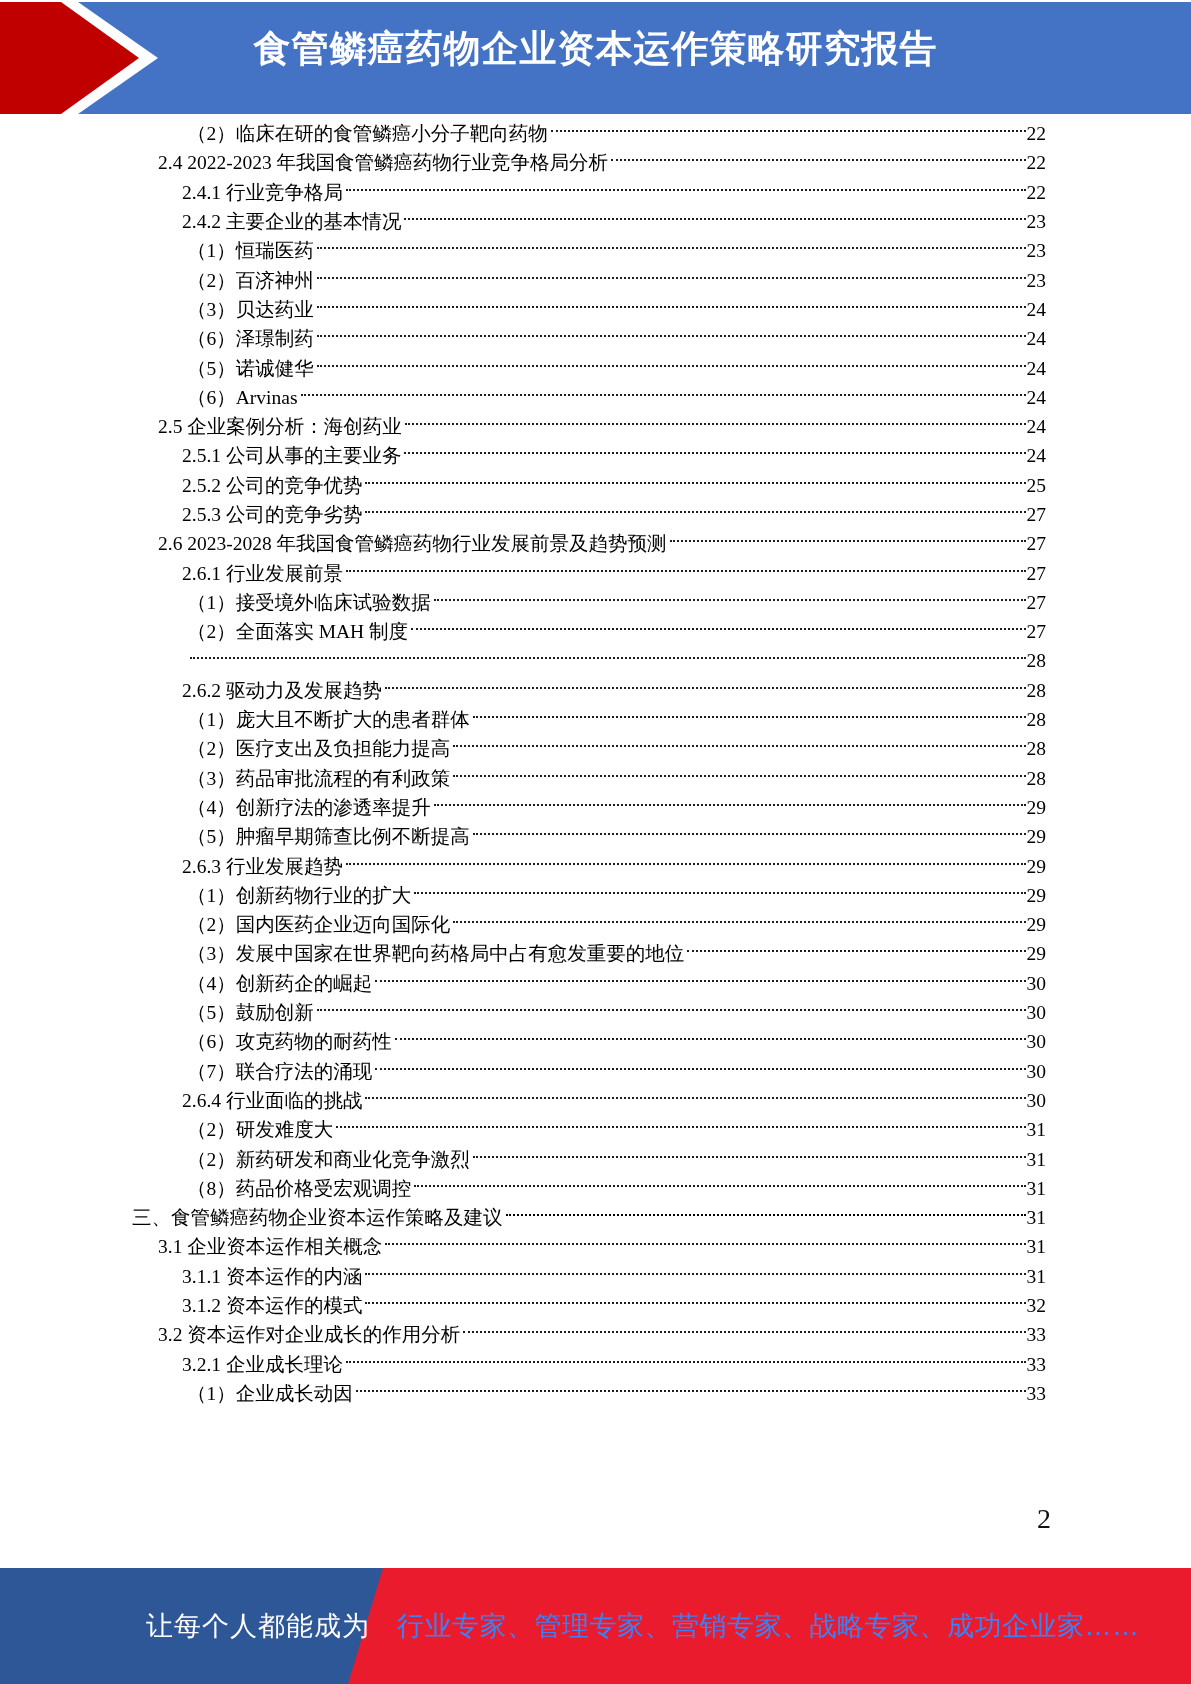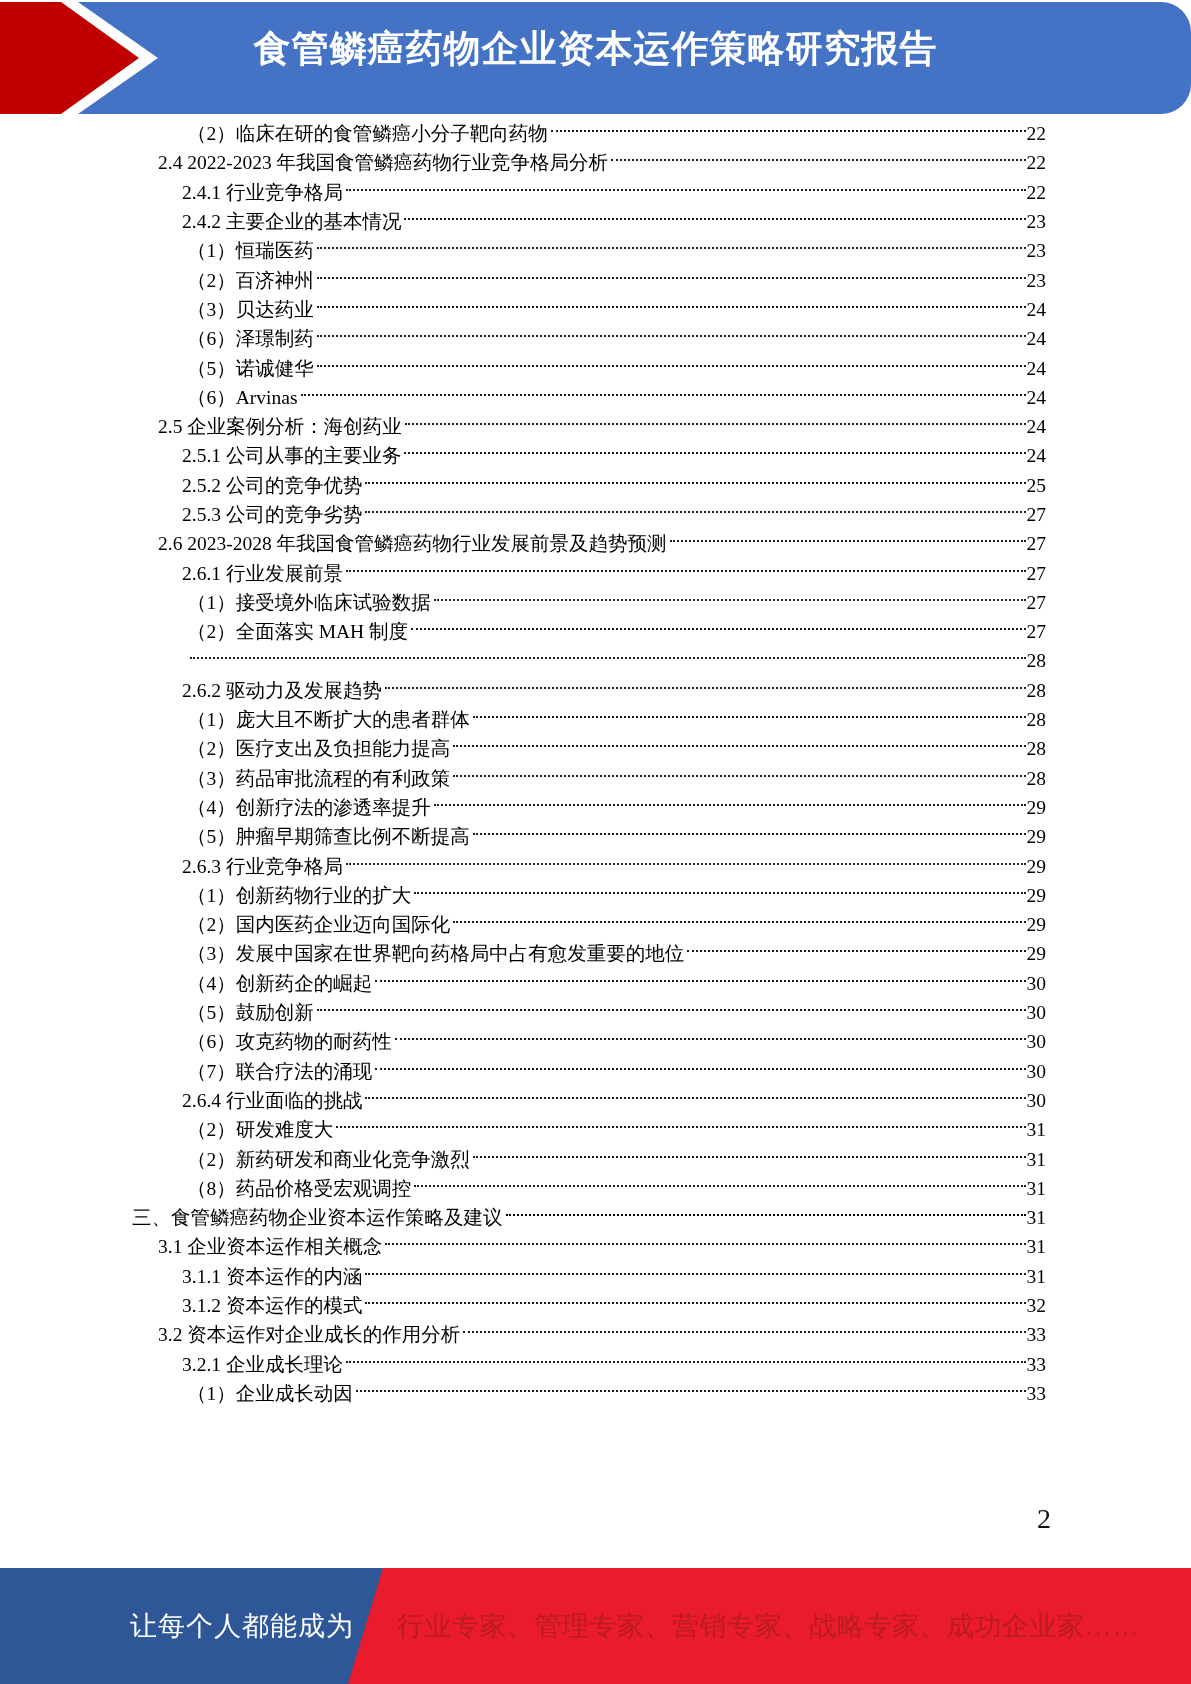--- a/index.html
+++ b/index.html
@@ -6,21 +6,20 @@
   .page {
     position:relative; width:1191px; height:1684px; margin:0 auto;
     background:#ffffff; overflow:hidden;
     font-family:"Liberation Serif","DejaVu Serif",serif; color:#000;
   }
 
   
   .banner {
     position:absolute; top:2px; left:0; width:1191px; height:112px;
     background:var(--header-blue,#4472C4);
-    border-radius:30px;
   }
   .banner-arrow { position:absolute; top:0; left:0; width:170px; height:112px; }
   .banner-title {
     position:absolute; top:0; left:0; width:100%; height:100%;
     display:flex; align-items:center; justify-content:center;
     padding-bottom:18px; box-sizing:border-box;
     color:#ffffff; font-family:"Liberation Sans","DejaVu Sans",sans-serif;
     font-weight:700; font-size:37px; letter-spacing:1px;
   }
 
@@ -48,29 +47,29 @@
   
   .page-number {
     position:absolute; top:1503px; right:140px;
     font-size:28px; color:#111;
   }
 
   
   .footer { position:absolute; left:0; bottom:0; width:1191px; height:116px; }
   .footer svg { position:absolute; inset:0; display:block; }
   .footer-left-text {
-    position:absolute; left:130px; top:0; height:100%; width:200px;
+    position:absolute; left:146px; top:0; height:100%; width:200px;
     display:flex; align-items:center;
     color:#fff; font-family:"Liberation Sans","DejaVu Sans",sans-serif;
     font-size:27px; letter-spacing:1px; white-space:nowrap;
   }
   .footer-right-text {
     position:absolute; left:397px; top:0; height:100%;
     display:flex; align-items:center;
-    color:#b91c1c; font-family:"Liberation Sans","DejaVu Sans",sans-serif;
+    color:#3b82f6; font-family:"Liberation Sans","DejaVu Sans",sans-serif;
     font-size:27px; letter-spacing:0.5px; white-space:nowrap;text-align:center;
   }
 </style>
 </head>
 <body>
 
 <div class="page">
 
   <div class="banner">
     <svg class="banner-arrow" viewBox="0 0 170 112" width="170" height="112">
@@ -199,21 +198,21 @@
         <span class="toc-title">（4）创新疗法的渗透率提升</span>
         <span class="toc-dots"></span>
         <span class="toc-page">29</span>
       </div>
       <div class="toc-row lv-item">
         <span class="toc-title">（5）肿瘤早期筛查比例不断提高</span>
         <span class="toc-dots"></span>
         <span class="toc-page">29</span>
       </div>
       <div class="toc-row lv-subsection">
-        <span class="toc-title">2.6.3 行业竞争格局</span>
+        <span class="toc-title">2.6.3 行业发展趋势</span>
         <span class="toc-dots"></span>
         <span class="toc-page">29</span>
       </div>
       <div class="toc-row lv-item">
         <span class="toc-title">（1）创新药物行业的扩大</span>
         <span class="toc-dots"></span>
         <span class="toc-page">29</span>
       </div>
       <div class="toc-row lv-item">
         <span class="toc-title">（2）国内医药企业迈向国际化</span>

